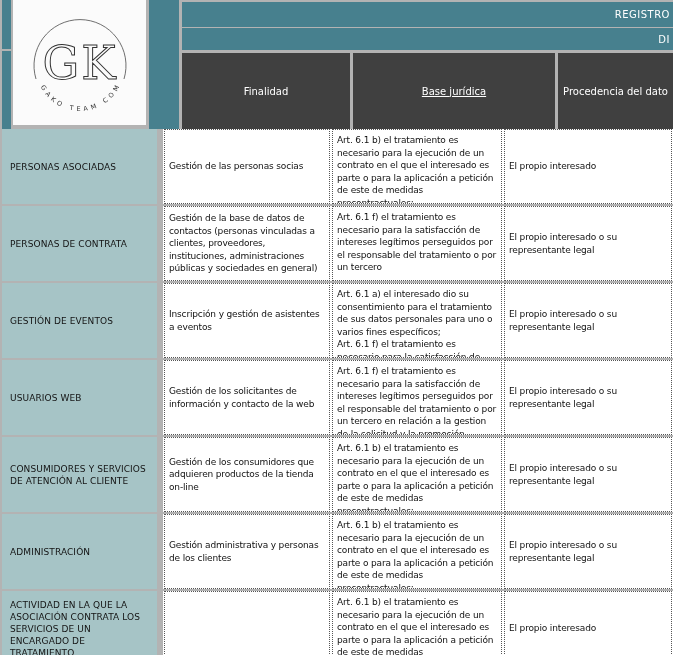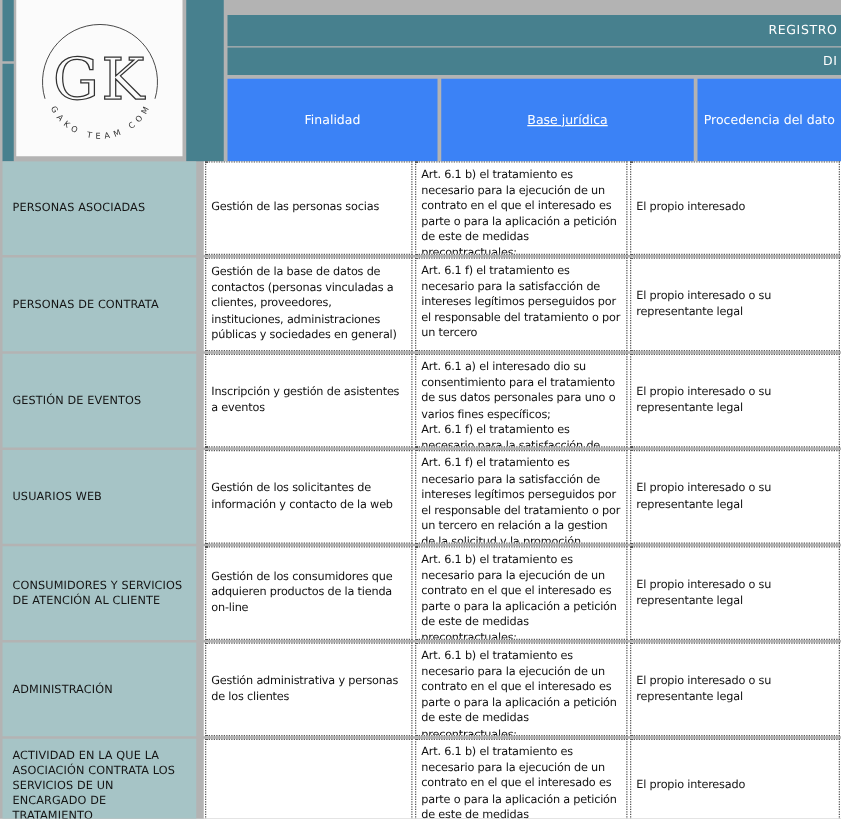--- a/index.html
+++ b/index.html
@@ -17,25 +17,25 @@
   .logo-box {
     width:133px; margin-left:2px; background:#fbfbfb; height:125px;
     display:flex; align-items:center; justify-content:center;
   }
   .right-strip { flex:1; margin-left:3px; margin-right:3px; background:#47808e; height:129px; }
   .head-right { flex:1; display:flex; flex-direction:column; }
   .bar {
     background:#47808e; color:#fff; font-size:10px; letter-spacing:0.5px;
     display:flex; align-items:center; justify-content:flex-end; padding-right:3px;
   }
-  .bar1 { height:25px; margin-top:12px; }
+  .bar1 { height:25px; margin-top:2px; }
   .bar2 { height:22px; margin-top:1px; }
   .col-heads { flex:1; margin-top:3px; display:flex; }
   .col-head {
-    background:#3b82f6; color:#fff; font-size:10px;
+    background:#404040; color:#fff; font-size:10px;
     display:flex; align-items:center; justify-content:center; text-align:right;
   }
   .col-head.c0 { width:168px; }
   .col-head.c1 { width:202px; margin-left:3px;text-decoration:underline; }
   .col-head.c2 { flex:1; margin-left:3px; }
   
   .tbody { position:absolute; left:0; top:129px; width:673px; bottom:0; overflow:hidden; }
   .trow { display:flex; height:75px; margin-bottom:2px; }
   .label-cell {
     box-sizing:border-box; width:155px; margin-left:2px; flex-shrink:0;

